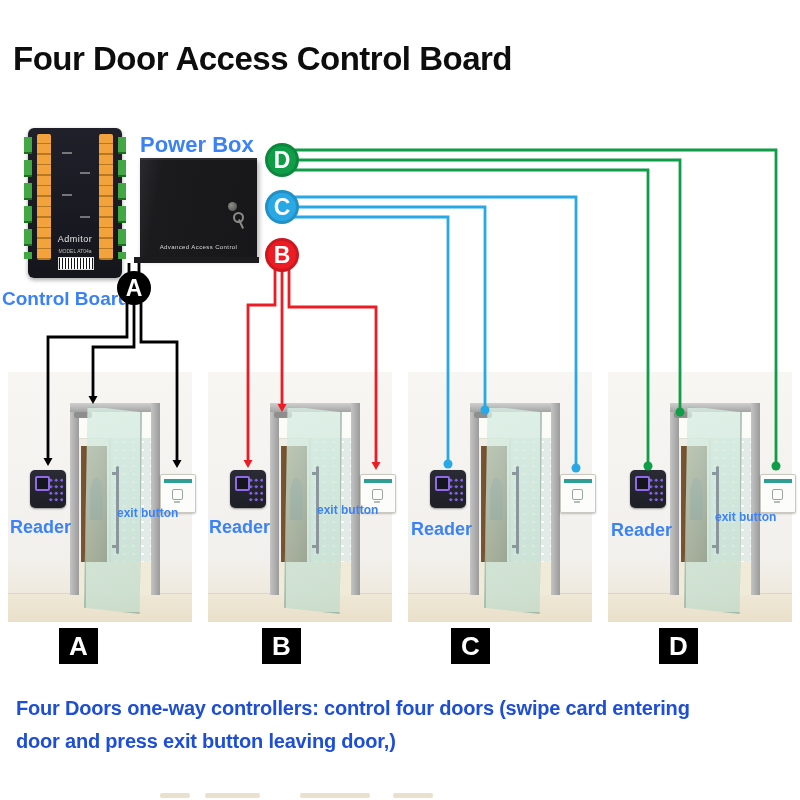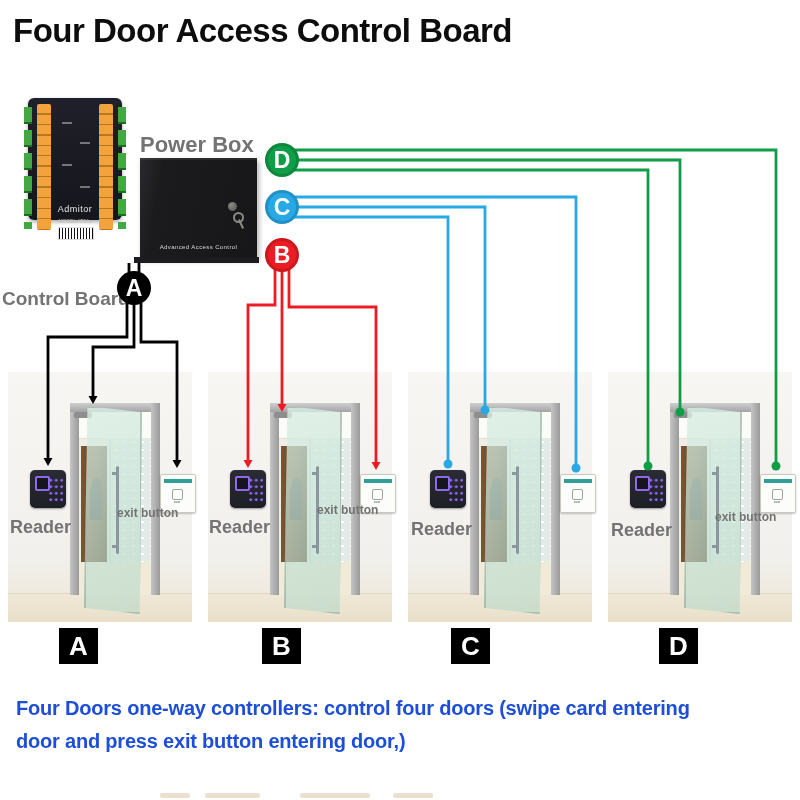--- a/index.html
+++ b/index.html
@@ -1,29 +1,29 @@
 <!DOCTYPE html>
 <html><head>
 <meta charset="utf-8">
 <style>
   html,body{margin:0;padding:0;background:#fff;}
   #canvas{position:relative;width:800px;height:800px;background:#ffffff;overflow:hidden;
           font-family:"Liberation Sans",sans-serif;}
   .abs{position:absolute;}
 
   
-  .page-title{left:13px;top:12px;font-size:33px;font-weight:bold;color:#0d0d0d;letter-spacing:-.5px;white-space:nowrap;}
-  .red-label{color:#737373;font-weight:bold;white-space:nowrap;}
+  .page-title{left:13px;top:40px;font-size:33px;font-weight:bold;color:#0d0d0d;letter-spacing:-.5px;white-space:nowrap;}
+  .red-label{color:#3b82f6;font-weight:bold;white-space:nowrap;}
   .powerbox-label{left:140px;top:132px;font-size:22px;}
   .controlboard-label{left:2px;top:288px;font-size:19px;}
   .reader-label{font-size:18px;}
   .exit-label{font-size:12px;}
 
   
-  .board{left:28px;top:98px;width:94px;height:122px;background:linear-gradient(#20202a,#15151c);border-radius:6px;box-shadow:0 2px 4px rgba(0,0,0,.35);}
+  .board{left:28px;top:128px;width:94px;height:150px;background:linear-gradient(#20202a,#15151c);border-radius:6px;box-shadow:0 2px 4px rgba(0,0,0,.35);}
   .board .strip{position:absolute;top:6px;width:14px;height:126px;
     background:repeating-linear-gradient(to bottom,#f2a33c 0 9px,#b9771f 9px 10.5px);border-radius:2px;}
   .board .strip.l{left:9px}.board .strip.r{right:9px}
   .board .conn{position:absolute;top:9px;width:8px;height:122px;
     background:repeating-linear-gradient(to bottom,#43a843 0 15px,#1f6b1f 15px 17px,rgba(0,0,0,0) 17px 23px);}
   .board .conn.l{left:-4px}.board .conn.r{right:-4px}
   .board .brand{position:absolute;left:0;right:0;top:106px;text-align:center;color:#e8e8e8;font-size:9px;letter-spacing:.5px;}
   .board .model{position:absolute;left:0;right:0;top:120px;text-align:center;color:#bdbdbd;font-size:5px;}
   .board .barcode{position:absolute;left:30px;top:129px;width:34px;height:11px;background:
     repeating-linear-gradient(to right,#111 0 1px,#fff 1px 3px);border:1px solid #ddd;}
@@ -305,20 +305,20 @@
       <span>B</span>
     </div>
   <div class="abs door-badge" style="left:451px">
       <span>C</span>
     </div>
   <div class="abs door-badge" style="left:659px">
       <span>D</span>
     </div>
 
   <div class="abs caption" style="top:697px">Four Doors one-way controllers: control four doors (swipe card entering</div>
-  <div class="abs caption" style="top:730px">door and press exit button entering door,)</div>
+  <div class="abs caption" style="top:730px">door and press exit button leaving door,)</div>
 
   <div class="abs artifact" style="left:160px;width:30px"></div>
   <div class="abs artifact" style="left:205px;width:55px"></div>
   <div class="abs artifact" style="left:300px;width:70px"></div>
   <div class="abs artifact" style="left:393px;width:40px"></div>
 
 </div>
 
 </body></html>

